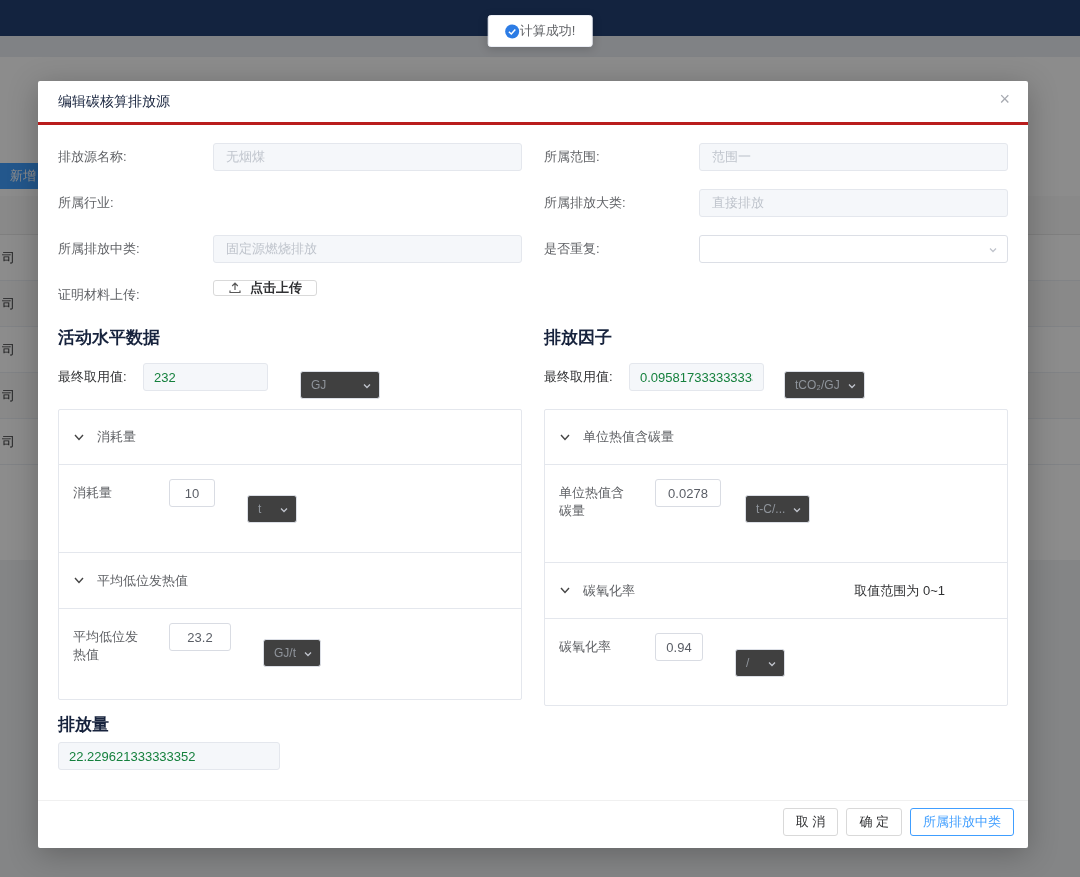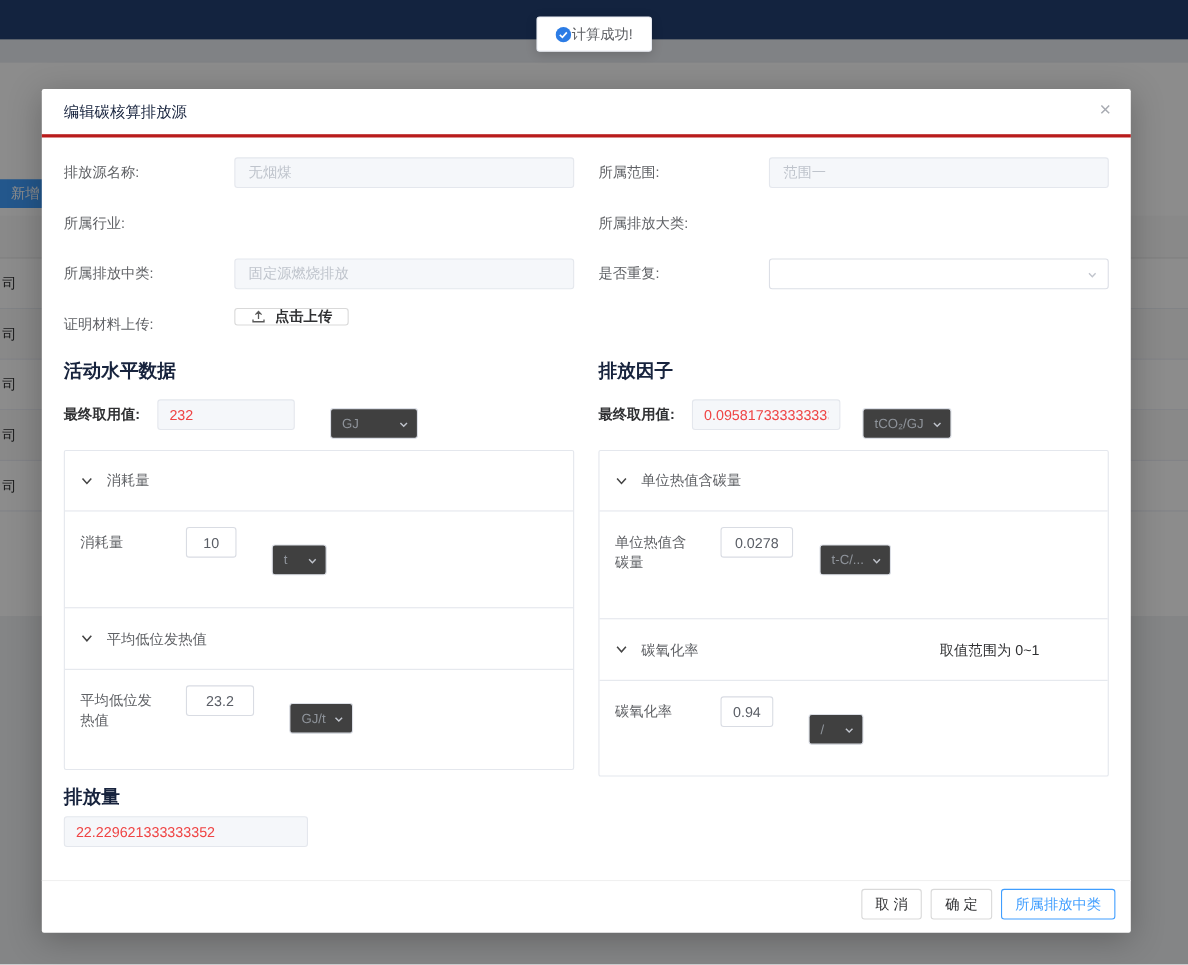--- a/index.html
+++ b/index.html
@@ -47,22 +47,22 @@
     position:relative;cursor:pointer;}
   .chev{position:absolute;right:9px;top:9px;line-height:0;}
   .upload-btn{display:inline-flex;align-items:center;gap:8px;height:16px;padding:0 14px;
     border:1px solid #d9d9d9;border-radius:3px;background:#fff;font-size:13px;font-weight:bold;
     color:#303133;cursor:pointer;}
 
   
   .sections{display:grid;grid-template-columns:1fr 1fr;column-gap:22px;}
   .sec-title{font-size:17px;font-weight:bold;color:#17233d;margin-top:18px;line-height:22px;}
   .final-row{margin-top:14px;display:flex;align-items:center;height:28px;}
-  .flbl{width:85px;flex:none;font-size:13px;font-weight:bold;color:#303133;}
-  .fin{height:28px;box-sizing:border-box;border:1px solid #e4e7ed;background:#f5f7fa;color:#ef4444;
+  .flbl{width:85px;flex:none;font-size:13px;font-weight:normal;color:#303133;}
+  .fin{height:28px;box-sizing:border-box;border:1px solid #e4e7ed;background:#f5f7fa;color:#15803d;
     border-radius:3px;font-size:13px;padding:0 10px;outline:none;font-family:inherit;}
   .w125{width:125px;} .w135{width:135px;}
   .usel{height:28px;box-sizing:border-box;display:inline-flex;align-items:center;position:relative;
     padding:0 24px 0 10px;border:1px solid #dcdfe6;border-radius:3px;background:#404040;
     color:#8f949b;font-size:12px;margin-left:32px;min-width:50px;margin-top:16px;}
   .usel.final{min-width:80px;margin-left:32px;}
   .usel.final.r{margin-left:20px;}
 
   
   .panel{margin-top:18px;border:1px solid #e4e7ed;border-radius:2px;}
@@ -135,20 +135,21 @@
         <div class="field">
           <span class="lbl">所属范围:</span>
           <div class="ctrl"><input class="txt" disabled="" value="范围一" style=""></div>
         </div>
 
         <div class="field">
           <span class="lbl">所属行业:</span>
         </div>
         <div class="field">
           <span class="lbl">所属排放大类:</span>
+          <div class="ctrl"><input class="txt" disabled="" value="直接排放" style=""></div>
         </div>
 
         <div class="field">
           <span class="lbl">所属排放中类:</span>
           <div class="ctrl"><input class="txt" disabled="" value="固定源燃烧排放" style=""></div>
         </div>
         <div class="field">
           <span class="lbl">是否重复:</span>
           <div class="ctrl">
             <div class="sel" style="width:100%;height:28px;">

